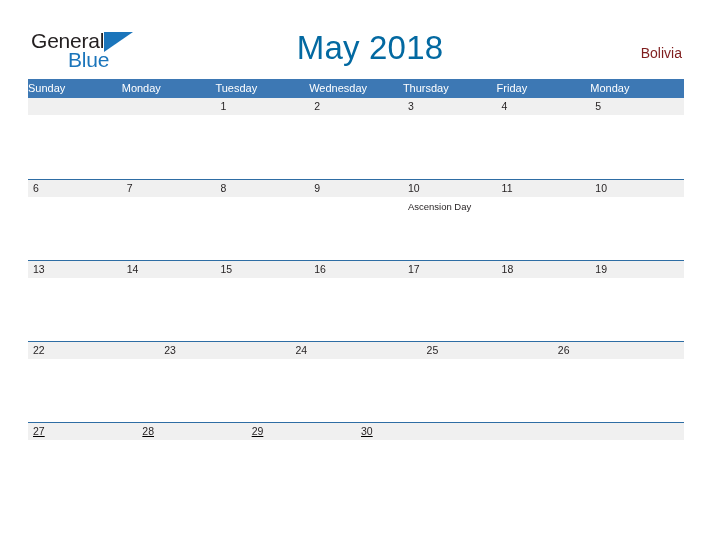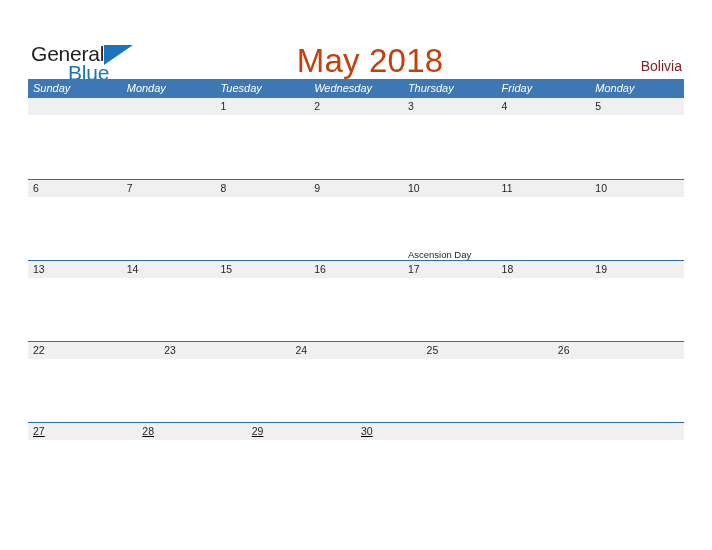--- a/index.html
+++ b/index.html
@@ -16,21 +16,21 @@
     position: relative;
     width: 712px;
     height: 550px;
     background: #ffffff;
   }
 
   
   .topbar {
     position: absolute;
     left: 0;
-    top: 13px;
+    top: 0;
     width: 712px;
     height: 78px;
   }
 
   .logo {
     position: absolute;
     left: 31px;
     top: 30px;
     width: 110px;
     height: 44px;
@@ -65,21 +65,21 @@
   }
 
   .cal-title {
     position: absolute;
     left: 0;
     top: 29px;
     width: 712px;
     text-align: center;
     font-size: 33px;
     font-weight: normal;
-    color: #c2410c;
+    color: #0369a1;
     letter-spacing: 0.2px;
     padding-left: 28px;
   }
 
   .country {
     position: absolute;
     right: 30px;
     top: 45px;
     font-size: 14px;
     color: #7f1d1d;
@@ -97,24 +97,22 @@
   .weekdays {
     display: flex;
     background: #3d78b4;
     height: 19px;
   }
   .weekday {
     flex: 1 1 0;
     color: #ffffff;
     font-size: 11px;
     line-height: 19px;
-    padding-left: 5px;
     white-space: nowrap;
     overflow: hidden;
-    font-style: italic;
   }
 
   .week {
     display: flex;
     border-top: 1.6px solid #2e6da4;
     height: 81px;
   }
   .week.first { border-top: none; }
   .week.last { height: 36px; text-decoration: underline; }
 
@@ -138,21 +136,20 @@
     display: block;
   }
 
   .event {
     font-size: 9.5px;
     color: #231f20;
     line-height: 13px;
     padding-left: 5px;
     padding-top: 3px;
     white-space: nowrap;
-    margin-top: 48px;
   }
 </style>
 </head>
 <body>
 
 <div class="page">
 
   <div class="topbar">
 
     <div class="logo">

